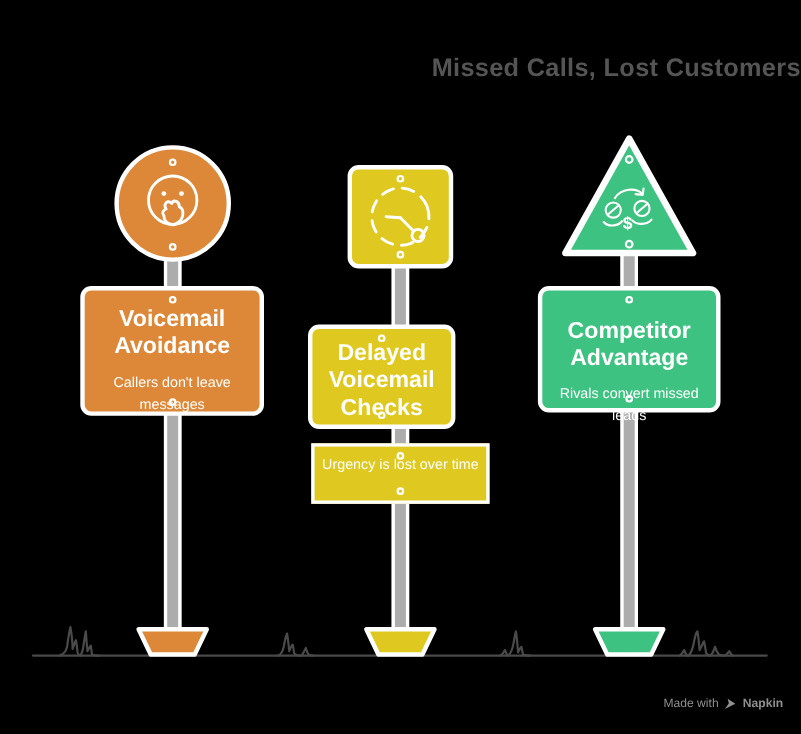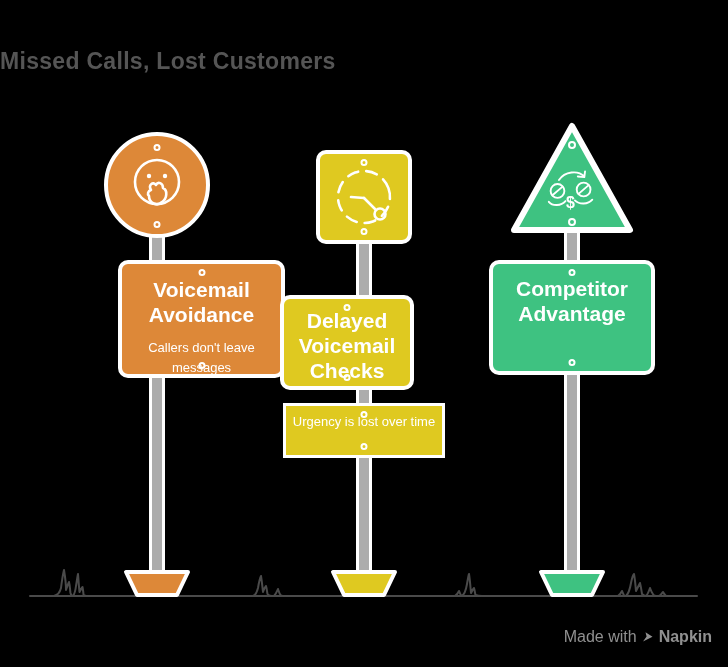--- a/index.html
+++ b/index.html
@@ -1,19 +1,19 @@
 <!DOCTYPE html>
 <html><head>
 <meta charset="utf-8">
 <style>
   html,body{margin:0;padding:0;background:#000;}
   .canvas{position:relative;width:728px;height:667px;background:#000;overflow:hidden;
           font-family:"Liberation Sans",sans-serif;}
 
-  .page-title{position:absolute;top:48px;left:0;width:100%;text-align:left;
+  .page-title{position:absolute;top:48px;left:0;width:100%;text-align:right;
               font-size:23px;font-weight:bold;color:#555555;letter-spacing:.3px;}
 
   
   .pole{position:absolute;width:10px;background:#ACACAC;
         border-left:3px solid #fff;border-right:3px solid #fff;}
   #pole1{left:149px;top:180px;height:395px;}
   #pole2{left:356px;top:195px;height:380px;}
   #pole3{left:564px;top:170px;height:405px;}
 
   
@@ -37,34 +37,34 @@
   .screw{position:absolute;left:50%;transform:translateX(-50%);width:3px;height:3px;
          border:2px solid #fff;border-radius:50%;background:transparent;}
   .screw-t{top:5px;} .screw-b{bottom:5px;}
   #circle1 .screw-t{top:8px;} #circle1 .screw-b{bottom:6px;}
 
   
   .sign{position:absolute;box-sizing:border-box;border:4px solid #fff;border-radius:10px;
         text-align:center;color:#fff;}
   .sign h2{margin:0;font-size:21px;line-height:25px;font-weight:bold;}
   .sign p{margin:0;font-size:13px;line-height:20px;}
-  #sign1{left:73px;top:260px;width:167px;height:118px;background:#DD8838;padding-top:13px;margin-left:45px;}
+  #sign1{left:73px;top:260px;width:167px;height:118px;background:#DD8838;padding-top:13px;}
   #sign1 p{margin-top:11px;}
   #sign2{left:280px;top:295px;width:134px;height:95px;background:#DFC920;padding-top:9px;}
   #subsign2{left:283px;top:403px;width:162px;height:55px;background:#DFC920;
             border-width:3px;border-radius:0;padding-top:6px;}
-  #sign3{left:489px;top:260px;width:166px;height:115px;background:#3EC281;padding-top:12px;}
+  #sign3{left:489px;top:260px;width:166px;height:115px;background:#3EC281;padding-top:24px;}
   #sign3 p{margin-top:10px;}
 
   
   .wicon{stroke:#fff;stroke-width:2.6;fill:none;stroke-linecap:round;stroke-linejoin:round;}
 
   
   .watermark{position:absolute;right:16px;bottom:21px;display:flex;align-items:center;gap:5px;
-             color:#909090;font-size:16px;}
+             color:#909090;font-size:11px;}
   .watermark .brand{font-weight:bold;}
 </style>
 </head>
 <body>
 
 <div class="canvas">
 
   <div class="page-title">Missed Calls, Lost Customers</div>
 
   <div class="pole" id="pole1"></div>
@@ -141,20 +141,21 @@
   </div>
   <div class="sign" id="subsign2">
     <span class="screw screw-t"></span>
     <p>Urgency is lost over time</p>
     <span class="screw screw-b"></span>
   </div>
 
   <div class="sign" id="sign3">
     <span class="screw screw-t"></span>
     <h2>Competitor Advantage</h2>
+    <p>Rivals convert missed leads</p>
     <span class="screw screw-b"></span>
   </div>
 
   <div class="watermark">
     <span>Made with</span>
     <svg width="12" height="12" viewBox="0 0 12 12">
       <path d="M1 10.5 L10.5 5.8 L3.5 1.2 L4.6 5.4 Z" fill="#909090"></path>
     </svg>
     <span class="brand">Napkin</span>
   </div>

